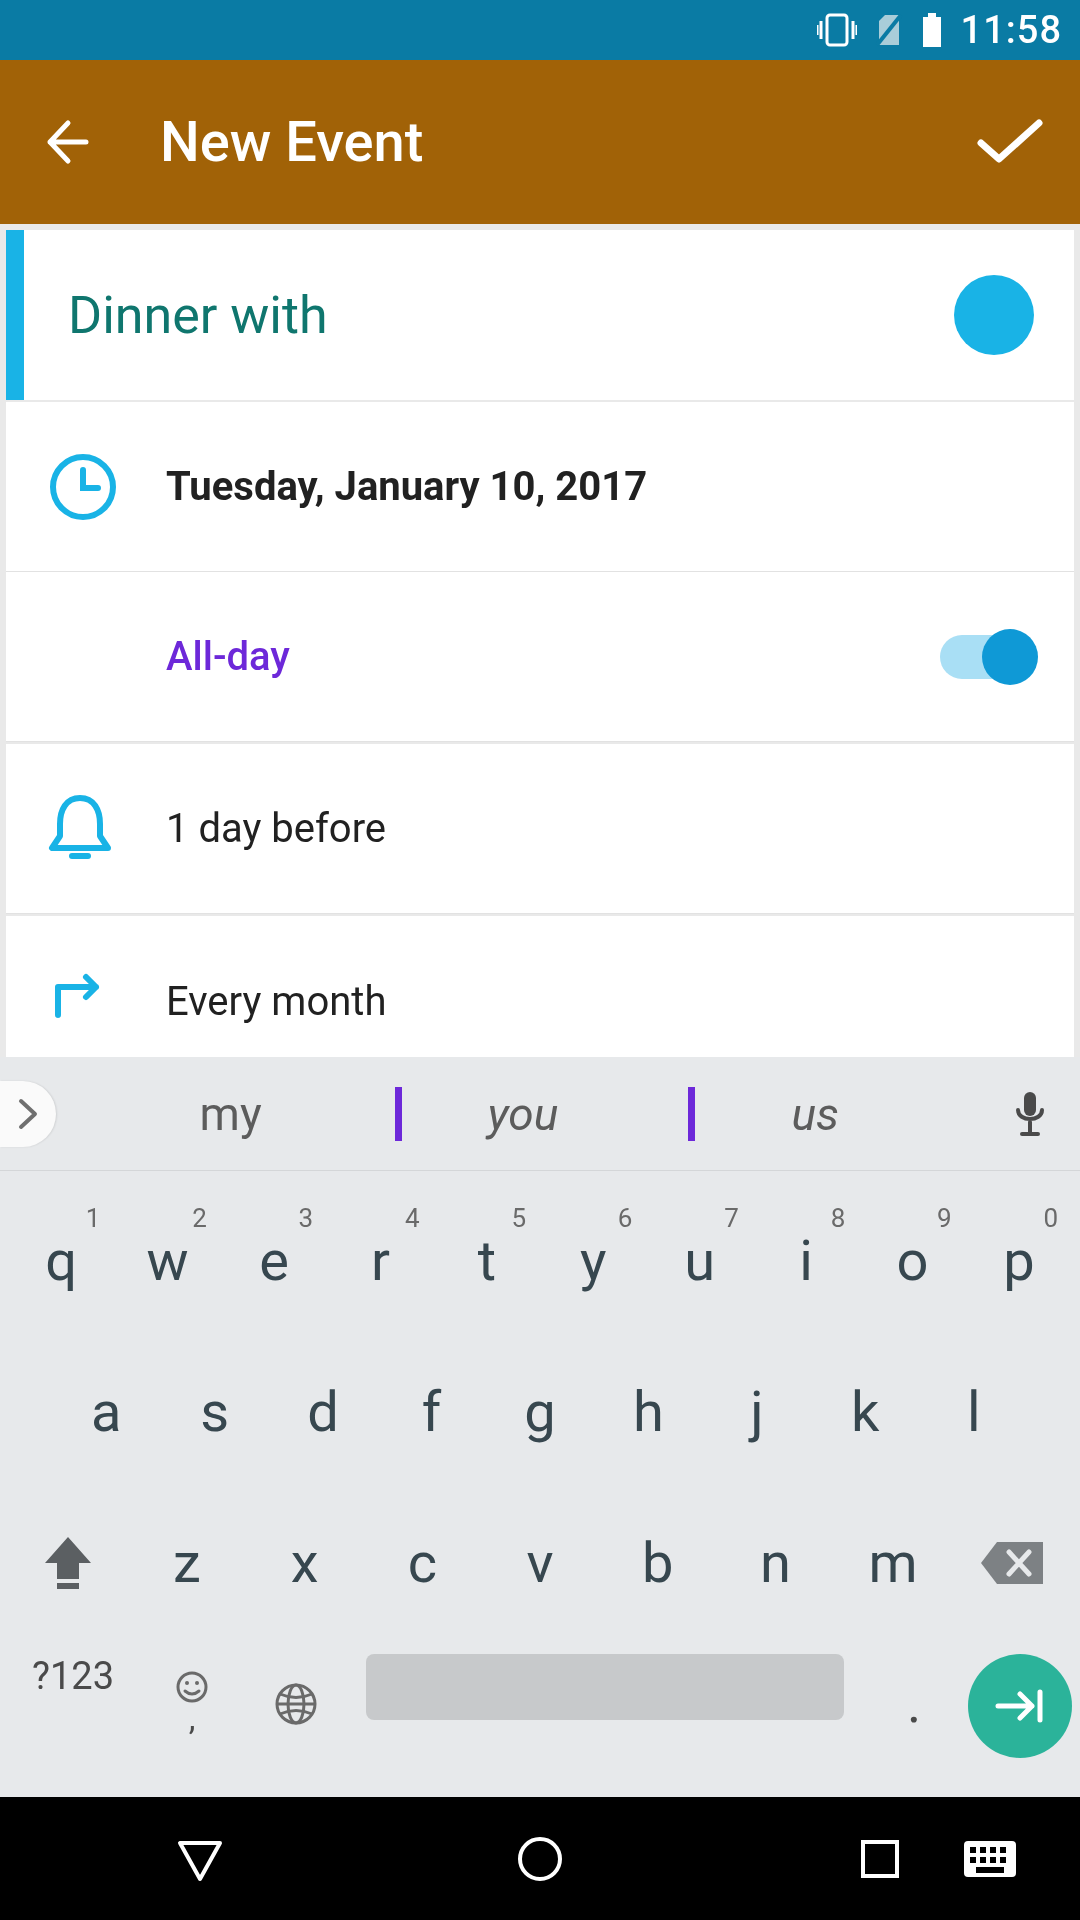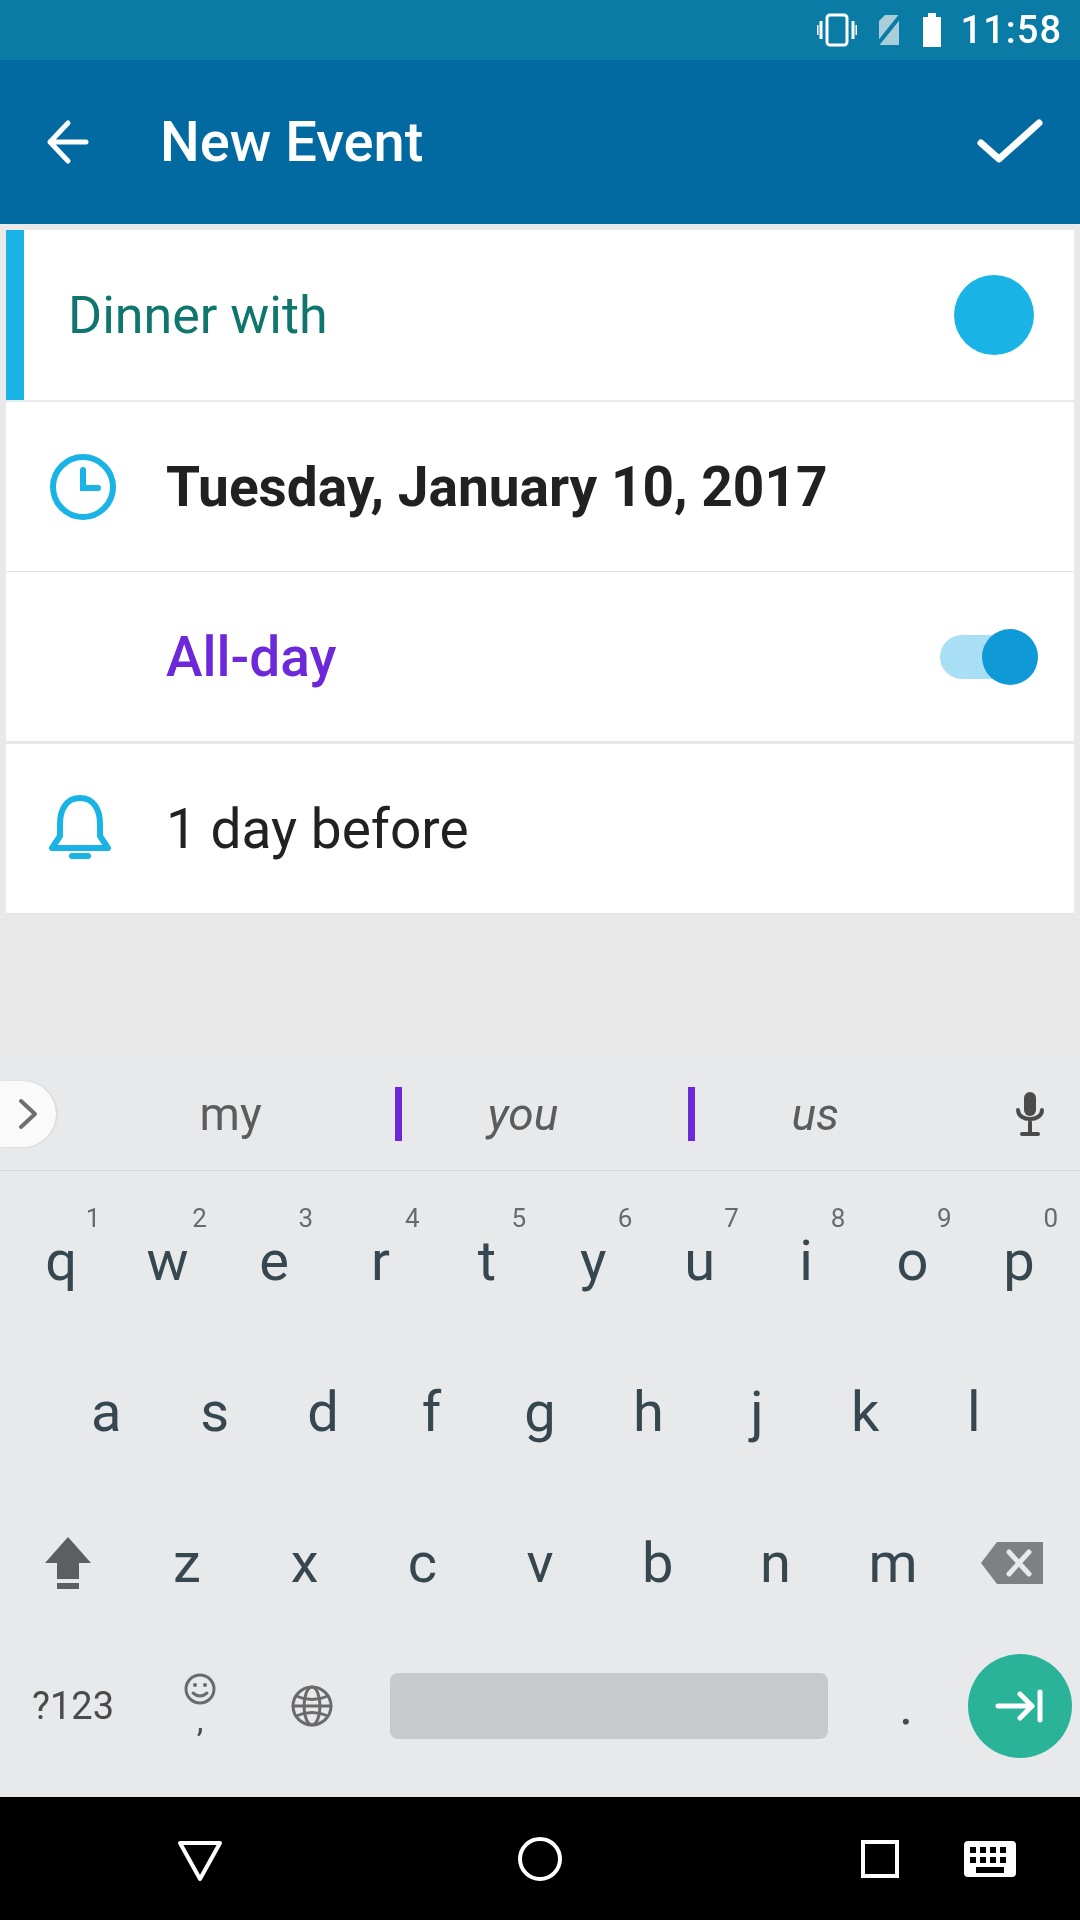--- a/index.html
+++ b/index.html
@@ -6,37 +6,37 @@
 html, body { width: 1080px; height: 1920px; background: #000; overflow: hidden; }
 
 .screen { width: 1080px; height: 1920px; display: flex; flex-direction: column; }
 
 
 .status-bar { height: 60px; background: #0a7ba4; display: flex; align-items: center; justify-content: flex-end; padding: 8px 18px; gap: 18px; color: #fff; }
 .status-bar .time { font-size: 38px; font-weight: 500; letter-spacing: 1px; }
 .status-ico { display: inline-flex; }
 
 
-.app-bar { height: 164px; background: #0369a1; display: flex; align-items: center; padding: 8px 30px; color: #fff; }
+.app-bar { height: 164px; background: #a16207; display: flex; align-items: center; padding: 8px 30px; color: #fff; }
 .app-bar .back { width: 70px; height: 70px; display: flex; align-items: center; justify-content: center; }
 .app-bar .title { font-size: 56px; font-weight: 500; margin-left: 60px; flex: 1; }
 .app-bar .confirm { width: 80px; height: 80px; display: flex; align-items: center; justify-content: center; }
 
 
 .content { flex: 1; background: #e9e9e9; overflow: hidden; position: relative; }
 .card { background: #fff; margin: 6px 6px 0 6px; }
 .title-row { display: flex; align-items: center; height: 170px; border-left: 18px solid #19b3e6; padding: 0 40px 0 44px; }
 .title-row input { flex: 1; border: none; font-size: 52px; color: #0f766e; outline: none; background: transparent; }
 .color-dot { width: 80px; height: 80px; border-radius: 50%; background: #19b3e6; }
 
 .section { background: #fff; margin: 2px 6px 0 6px; }
 .row { display: flex; align-items: center; padding: 0 40px; min-height: 170px; border-bottom: 1px solid #e2e2e2; }
 .row.short { min-height: 170px; }
 .row .icon-slot { width: 120px; display: flex; align-items: center; }
-.row .text { font-size: 55px; color: #212121; font-weight: 700; }
+.row .text { font-size: 40px; color: #212121; font-weight: 700; }
 .row .text.reg { font-weight: 400; }
 .row .accent { color: #6d28d9; font-weight: 500; }
 .spacer { flex: 1; }
 
 
 .toggle { width: 94px; height: 44px; border-radius: 22px; background: #a9dff5; position: relative; }
 .toggle .knob { position: absolute; right: -4px; top: -6px; width: 56px; height: 56px; border-radius: 50%; background: #0f99d6; }
 
 
 .keyboard { height: 740px; background: #e7e9eb; display: flex; flex-direction: column; position: relative; }
@@ -45,21 +45,21 @@
 .sugg { flex: 1; text-align: center; font-size: 46px; color: #5c5c5c; }
 .sugg + .sugg { border-left: 7px solid #6d28d9; font-style: italic; }
 .mic-slot { width: 100px; display: flex; align-items: center; justify-content: center; }
 
 .key-rows { flex: 1; display: flex; flex-direction: column; justify-content: space-around; padding: 14px 8px 24px 8px; }
 .krow { display: flex; justify-content: space-between; align-items: center; }
 .key { flex: 1; text-align: center; font-size: 56px; color: #37474f; position: relative; height: 120px; display: flex; align-items: center; justify-content: center; }
 .key sup { position: absolute; top: 2px; right: 14px; font-size: 26px; color: #6a6a6a; }
 .krow2 { padding: 0 44px; }
 .shift, .bksp { width: 120px; flex: none; display: flex; align-items: center; justify-content: center; }
-.krow4 { display: flex; align-items: center; gap: 12px; }
+.krow4 { display: flex; gap: 4px; }
 .sym { width: 130px; text-align: center; font-size: 38px; color: #4a4a4a; }
 .small-key { width: 100px; display: flex; flex-direction: column; align-items: center; justify-content: center; font-size: 42px; color: #4a4a4a; position: relative; height: 100px; }
 .small-key .below { font-size: 34px; margin-top: -6px; }
 .space { flex: 1; height: 66px; background: #c7c9cb; border-radius: 8px; margin: 0 16px; }
 .enter { width: 104px; height: 104px; border-radius: 52px; background: #2bb39a; display: flex; align-items: center; justify-content: center; }
 
 
 .navbar { height: 123px; background: #000; display: flex; align-items: center; justify-content: space-around; padding: 0 30px; }
 .nav-btn { width: 120px; height: 80px; display: flex; align-items: center; justify-content: center; }
 .nav-kbd { position: absolute; right: 30px; }
@@ -148,20 +148,32 @@
             <svg width="68" height="74" viewBox="0 0 68 74">
                 <path d="M34 6 C20 6 14 18 14 32 V44 L6 56 H62 L54 44 V32 C54 18 48 6 34 6 Z" fill="none" stroke="#19b3e6" stroke-width="6" stroke-linejoin="round"></path>
                 <line x1="26" y1="64" x2="42" y2="64" stroke="#19b3e6" stroke-width="6" stroke-linecap="round"></line>
               </svg>
           </span>
         </div>
         <div class="text reg">1 day before</div>
       </div>
     </div>
 
+    <div class="section" style="overflow:hidden;">
+      <div class="row short" style="border-bottom:none;">
+        <div class="icon-slot">
+          <span>
+            <svg width="68" height="60" viewBox="0 0 68 60">
+                <path d="M12 44 V16 H50 M50 16 L40 6 M50 16 L40 26" fill="none" stroke="#19b3e6" stroke-width="6" stroke-linecap="round" stroke-linejoin="round"></path>
+              </svg>
+          </span>
+        </div>
+        <div class="text reg">Every month</div>
+      </div>
+    </div>
   </div>
 
   <div class="keyboard">
     <div class="suggest-bar">
       <div class="expand-tab">
         <svg width="22" height="34" viewBox="0 0 22 34">
             <path d="M4 4 L18 17 L4 30" fill="none" stroke="#6f6f6f" stroke-width="4" stroke-linecap="round" stroke-linejoin="round"></path>
           </svg>
       </div>
       <div class="sugg">my</div>

